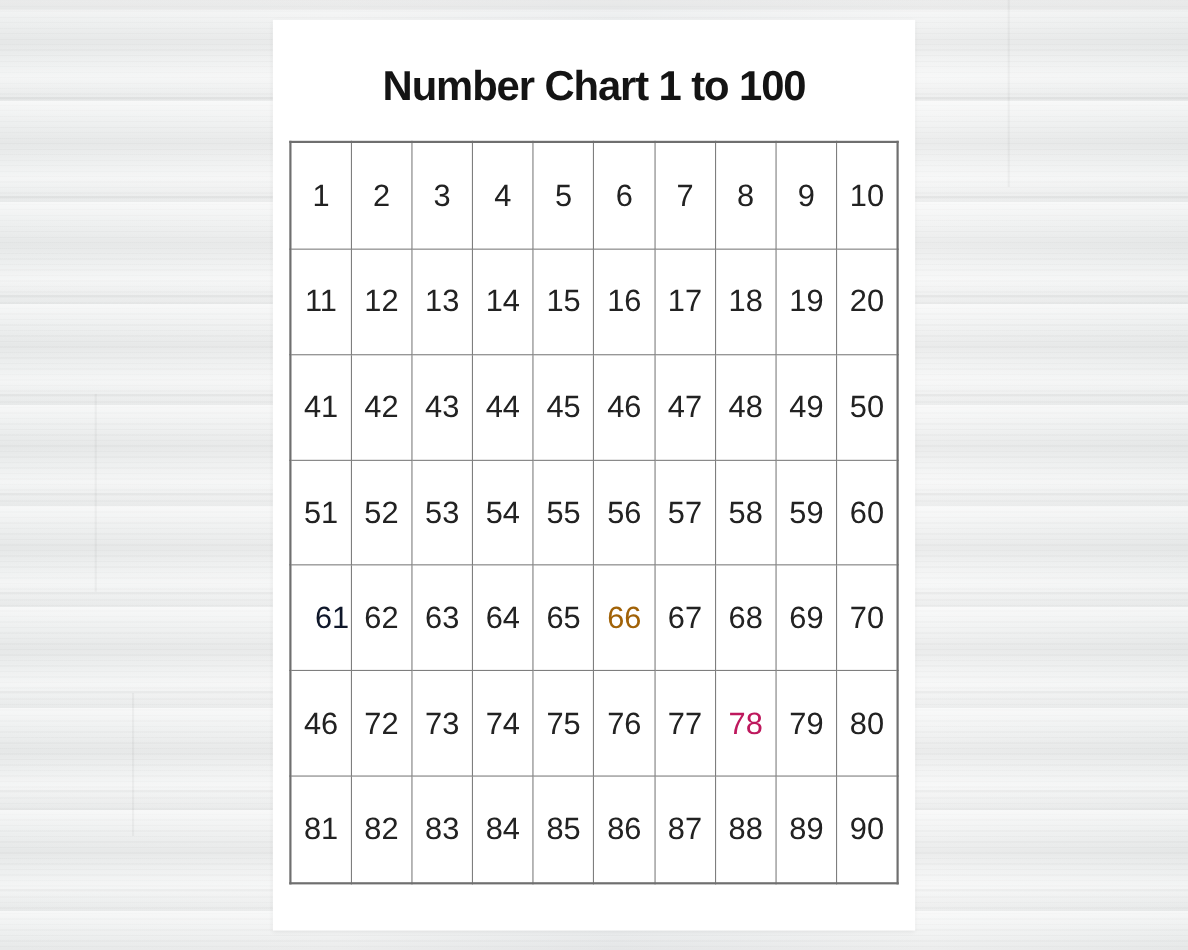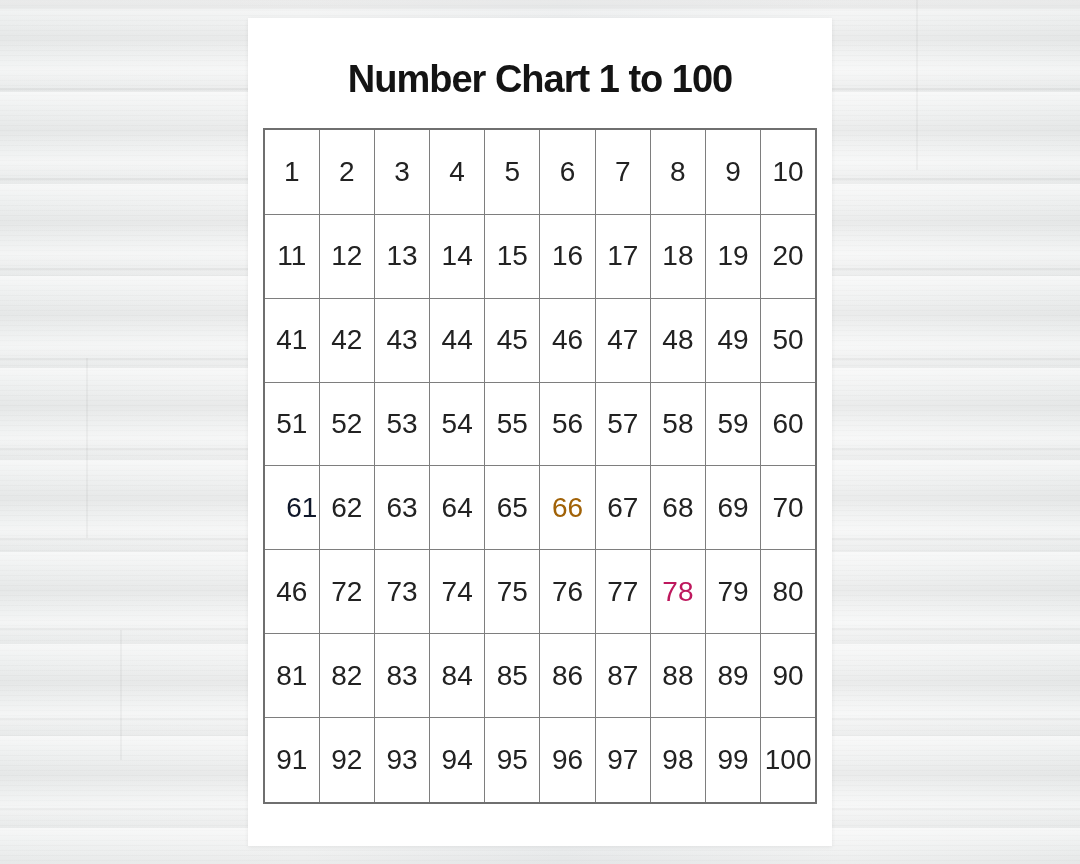--- a/index.html
+++ b/index.html
@@ -155,28 +155,16 @@
             <td style="border-color: rgb(126, 126, 126); color: rgb(34, 34, 34);">82</td>
             <td style="border-color: rgb(126, 126, 126); color: rgb(34, 34, 34);">83</td>
             <td style="border-color: rgb(126, 126, 126); color: rgb(34, 34, 34);">84</td>
             <td style="border-color: rgb(126, 126, 126); color: rgb(34, 34, 34);">85</td>
             <td style="border-color: rgb(126, 126, 126); color: rgb(34, 34, 34);">86</td>
             <td style="border-color: rgb(126, 126, 126); color: rgb(34, 34, 34);">87</td>
             <td style="border-color: rgb(126, 126, 126); color: rgb(34, 34, 34);">88</td>
             <td style="border-color: rgb(126, 126, 126); color: rgb(34, 34, 34);">89</td>
             <td style="border-color: rgb(126, 126, 126); color: rgb(34, 34, 34);">90</td>
           </tr>
-          <tr>
-            <td style="border-color: rgb(126, 126, 126); color: rgb(34, 34, 34);">91</td>
-            <td style="border-color: rgb(126, 126, 126); color: rgb(34, 34, 34);">92</td>
-            <td style="border-color: rgb(126, 126, 126); color: rgb(34, 34, 34);">93</td>
-            <td style="border-color: rgb(126, 126, 126); color: rgb(34, 34, 34);">94</td>
-            <td style="border-color: rgb(126, 126, 126); color: rgb(34, 34, 34);">95</td>
-            <td style="border-color: rgb(126, 126, 126); color: rgb(34, 34, 34);">96</td>
-            <td style="border-color: rgb(126, 126, 126); color: rgb(34, 34, 34);">97</td>
-            <td style="border-color: rgb(126, 126, 126); color: rgb(34, 34, 34);">98</td>
-            <td style="border-color: rgb(126, 126, 126); color: rgb(34, 34, 34);">99</td>
-            <td style="border-color: rgb(126, 126, 126); color: rgb(34, 34, 34);">100</td>
-          </tr>
         </tbody>
     </table>
   </div>
 </div>
 
 </body></html>

